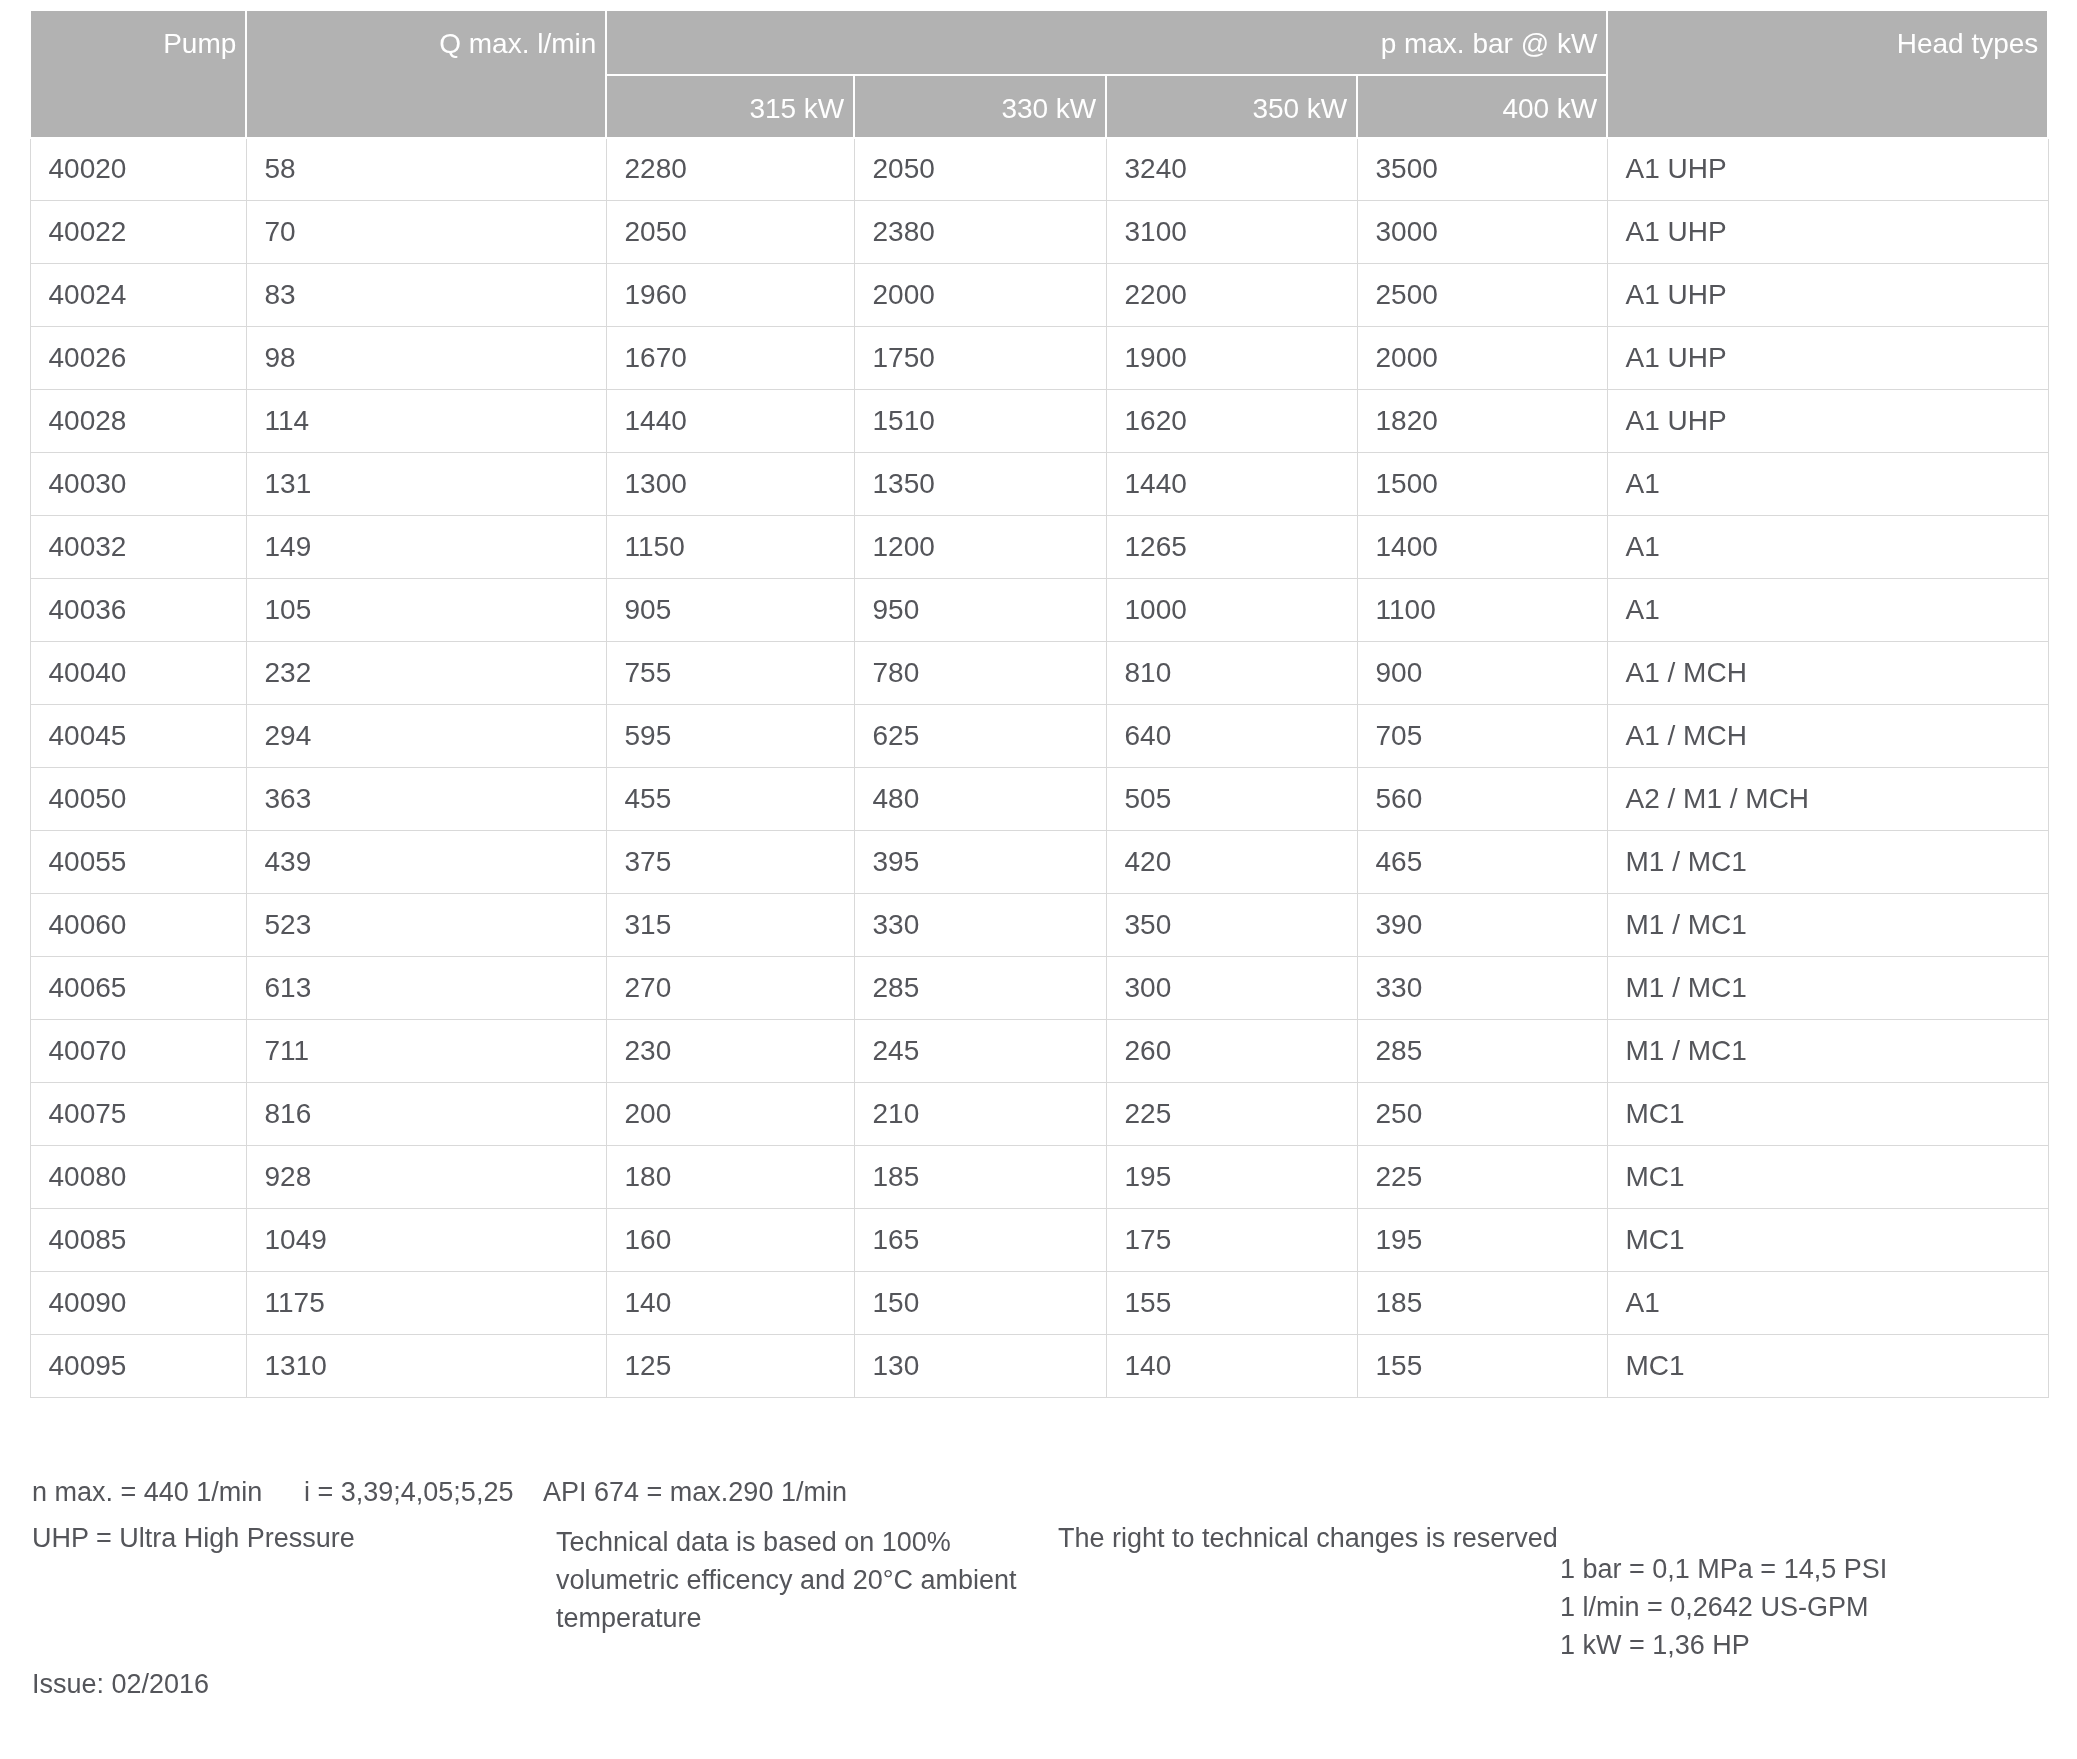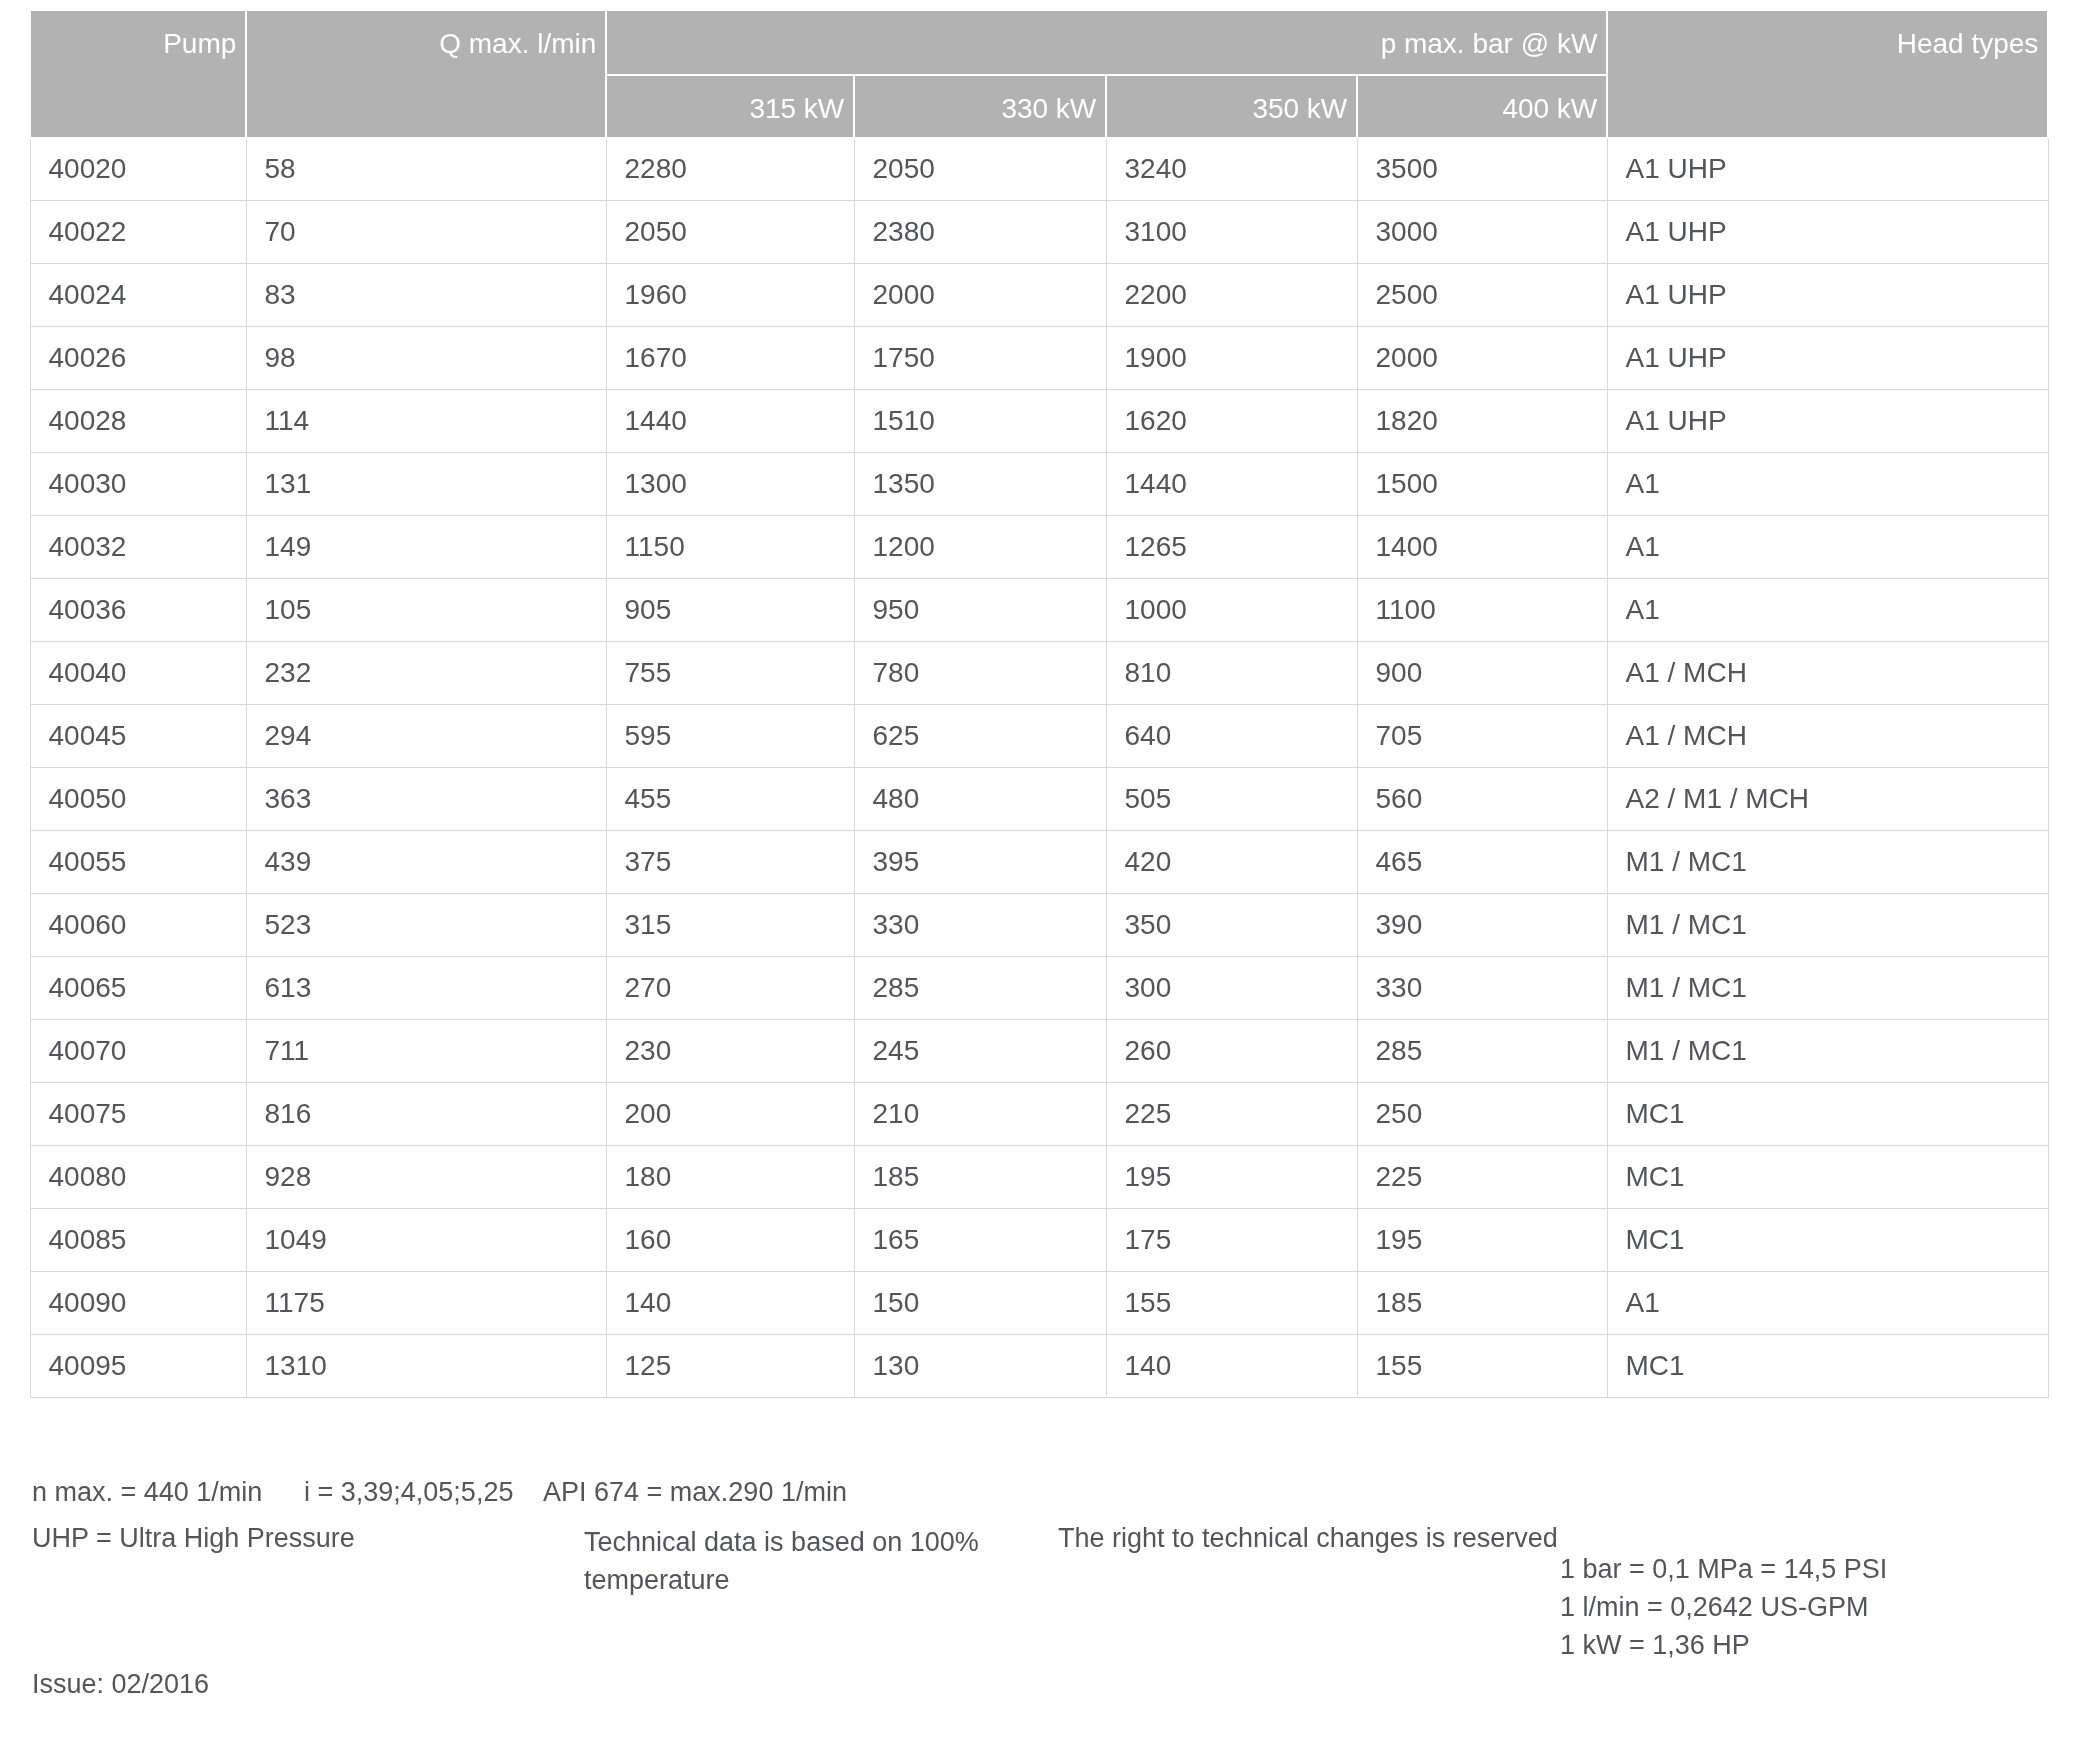--- a/index.html
+++ b/index.html
@@ -49,21 +49,21 @@
     white-space:nowrap;
     overflow:hidden;
   }
   .notes{position:absolute;left:32px;top:1477px;width:1043px;height:35px;font-size:27px;color:var(--text);text-align:center;}
   .notes span{position:absolute;top:0;white-space:nowrap;}
   .note-n{left:0;}
   .note-i{left:272px;}
   .note-api{left:511px;}
 
   .uhp{position:absolute;left:32px;top:1523px;font-size:27px;white-space:nowrap;}
-  .tech{position:absolute;left:556px;top:1523px;width:487px;font-size:27px;line-height:38px;margin-left:28px;}
+  .tech{position:absolute;left:556px;top:1523px;width:487px;font-size:27px;line-height:38px;}
   .rights{position:absolute;left:1058px;top:1523px;font-size:27px;white-space:nowrap;}
   .conv{position:absolute;left:1560px;top:1523px;font-size:27px;line-height:38px;white-space:nowrap;margin-top:27px;}
   .issue{position:absolute;left:32px;top:1669px;font-size:27px;white-space:nowrap;}
 </style>
 </head>
 <body>
 
 <div class="sheet">
 
   <table class="data">
@@ -277,20 +277,21 @@
   <div class="notes">
     <span class="note-n">n max. = 440 1/min</span>
     <span class="note-i">i = 3,39;4,05;5,25</span>
     <span class="note-api">API 674 = max.290 1/min</span>
   </div>
 
   <div class="uhp">UHP = Ultra High Pressure</div>
 
   <div class="tech">
     <div>Technical data is based on 100%</div>
+    <div>volumetric efficency and 20°C ambient</div>
     <div>temperature</div>
   </div>
 
   <div class="rights">The right to technical changes is reserved</div>
 
   <div class="conv">
     <div>1 bar = 0,1 MPa = 14,5 PSI</div>
     <div>1 l/min = 0,2642 US-GPM</div>
     <div>1 kW = 1,36 HP</div>
   </div>

